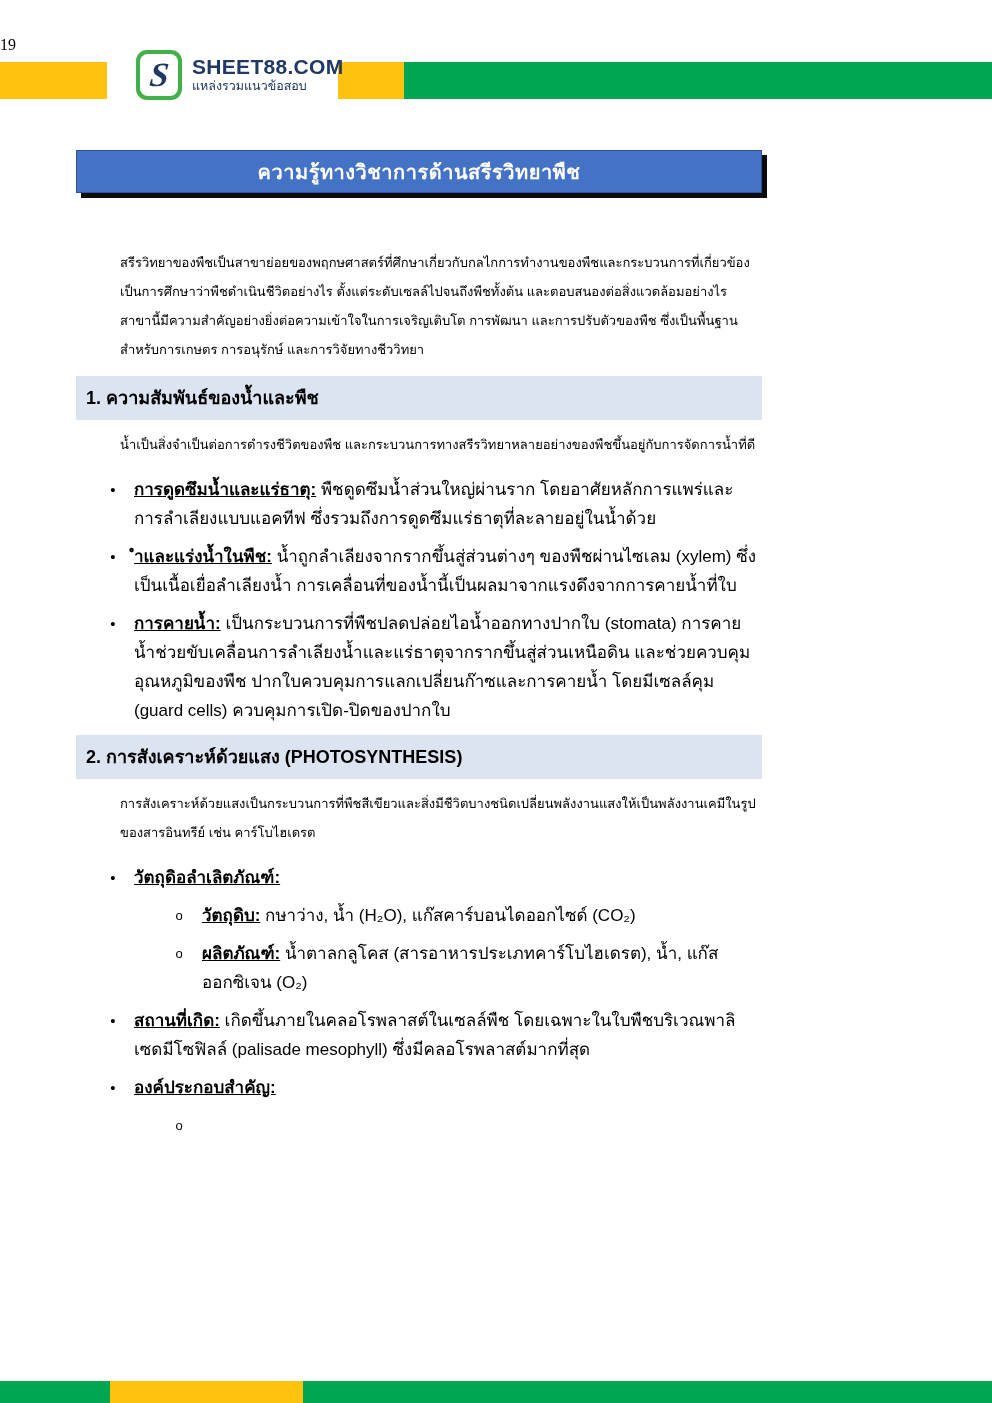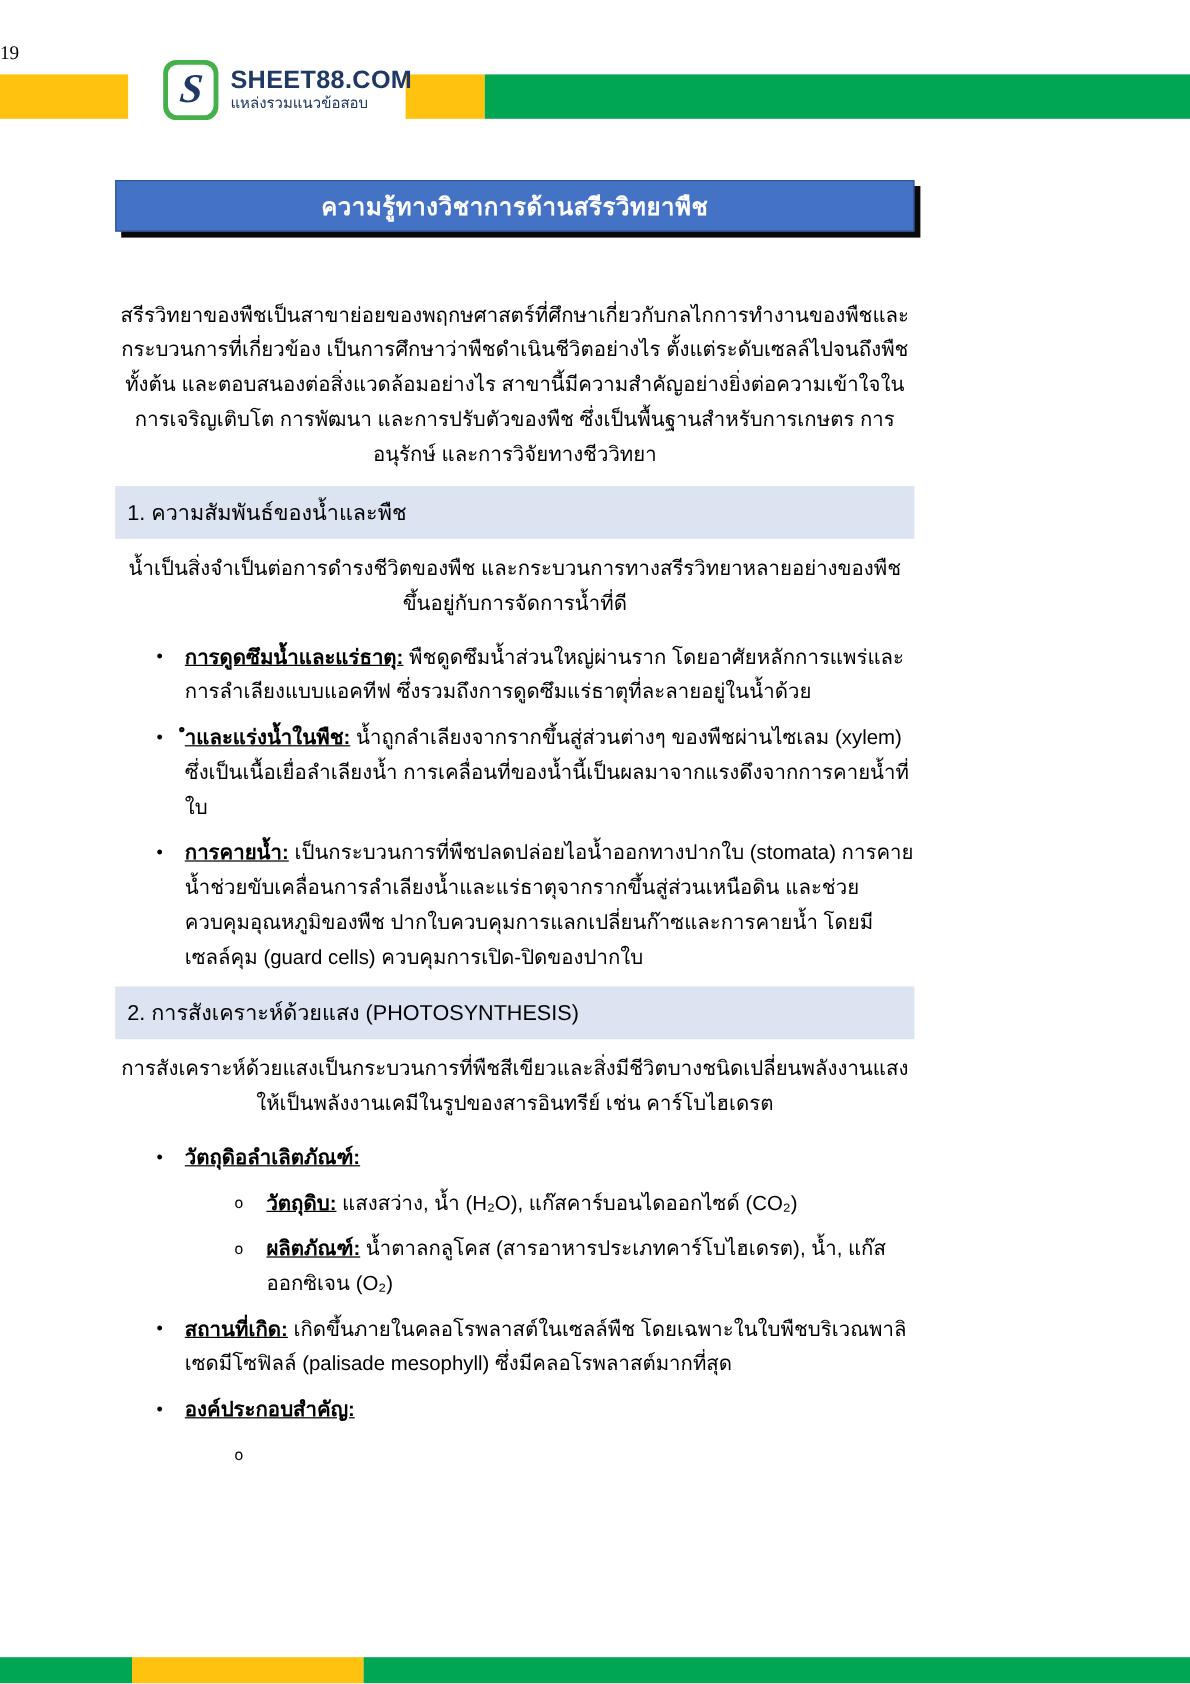--- a/index.html
+++ b/index.html
@@ -80,50 +80,51 @@
     font-weight: normal;
     color: var(--navy);
     line-height: 1.3;
   }
 
   
   .content {
     position: absolute;
     top: 0; left: 0;
     width: 848px;
-    padding: 150px 86px 0 96px;
+    padding: 150px 86px 0 76px;
     color: #000000;
   }
 
   .banner {
     background: var(--banner_blue);
     border: 1px solid #2f5496;
     box-shadow: 5px 5px 0 0 #0a0a0a;
     height: 43px;
     display: flex; align-items: center; justify-content: center;
     margin-bottom: 55px;
   }
   .banner-title {
     color: #ffffff;
     font-size: 20px;
     font-weight: bold;
     letter-spacing: 0.5px;
   }
 
   .para {
-    font-size: 17px;
-    line-height: 29px;
-    text-align: center;
+    font-size: 13px;
+    line-height: 29px;
+    text-align: left;
+    margin-left: 44px;
   }
   .intro { margin-bottom: 12px; }
 
   .section-heading {
     background: var(--section_bg);
     font-size: 18px;
-    font-weight: normal;
+    font-weight: bold;
     padding: 7px 10px 8px 10px;
     margin: 0 0 10px 0;
   }
   .section-heading.second { margin-top: 10px; }
 
   .section-para { margin-bottom: 16px; }
 
   .bullets { margin-top: 8px; }
   .bullet {
     display: flex;
@@ -237,21 +238,21 @@
       <div class="bullet l1">
         <span class="marker">•</span>
         <div class="bullet-text">
           <strong>วัตถุดิอลำเลิตภัณฑ์:</strong><span></span>
         </div>
       </div>
 
       <div class="bullet l2">
         <span class="marker">o</span>
         <div class="bullet-text">
-          <strong>วัตถุดิบ:</strong><span> แสงสว่าง, น้ำ (H₂O), แก๊สคาร์บอนไดออกไซด์ (CO₂)</span>
+          <strong>วัตถุดิบ:</strong><span> กษาว่าง, น้ำ (H₂O), แก๊สคาร์บอนไดออกไซด์ (CO₂)</span>
         </div>
       </div>
 
       <div class="bullet l2">
         <span class="marker">o</span>
         <div class="bullet-text">
           <strong>ผลิตภัณฑ์:</strong><span> น้ำตาลกลูโคส (สารอาหารประเภทคาร์โบไฮเดรต), น้ำ, แก๊สออกซิเจน (O₂)</span>
         </div>
       </div>
 

